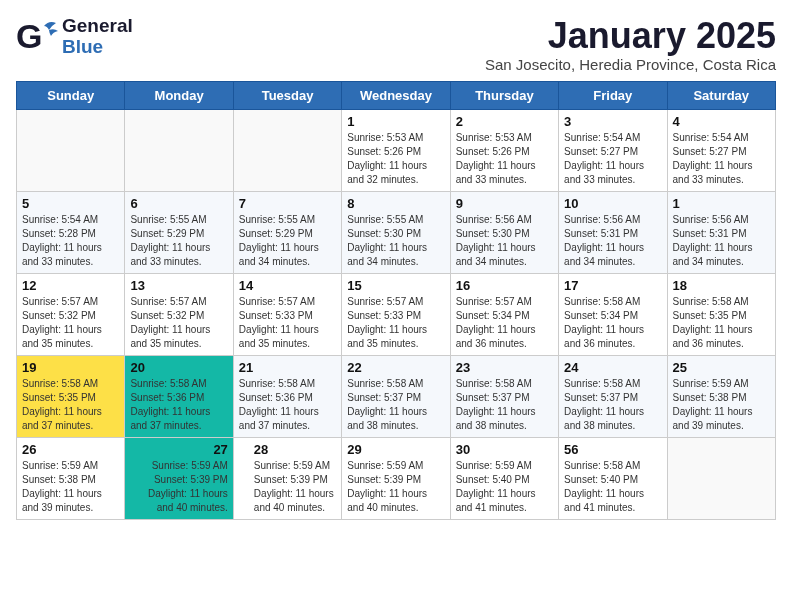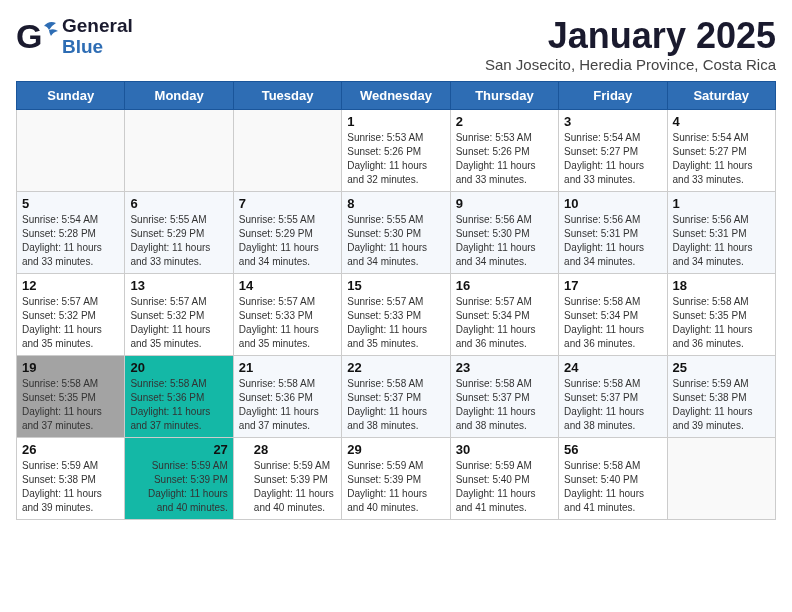--- a/index.html
+++ b/index.html
@@ -242,21 +242,21 @@
         </td>
         <td style="background: rgb(255, 255, 255);">
           <div class="day-number">18</div>
           <div class="day-info" style="white-space: pre-line;">Sunrise: 5:58 AM
 Sunset: 5:35 PM
 Daylight: 11 hours
 and 36 minutes.</div>
         </td>
       </tr>
       <tr>
-        <td style="background: #a3a3a3;">
+        <td style="background: #fde047;">
           <div class="day-number">19</div>
           <div class="day-info" style="white-space: pre-line;">Sunrise: 5:58 AM
 Sunset: 5:35 PM
 Daylight: 11 hours
 and 37 minutes.</div>
         </td>
         <td style="background: #14b8a6;">
           <div class="day-number">20</div>
           <div class="day-info" style="white-space: pre-line;">Sunrise: 5:58 AM
 Sunset: 5:36 PM

